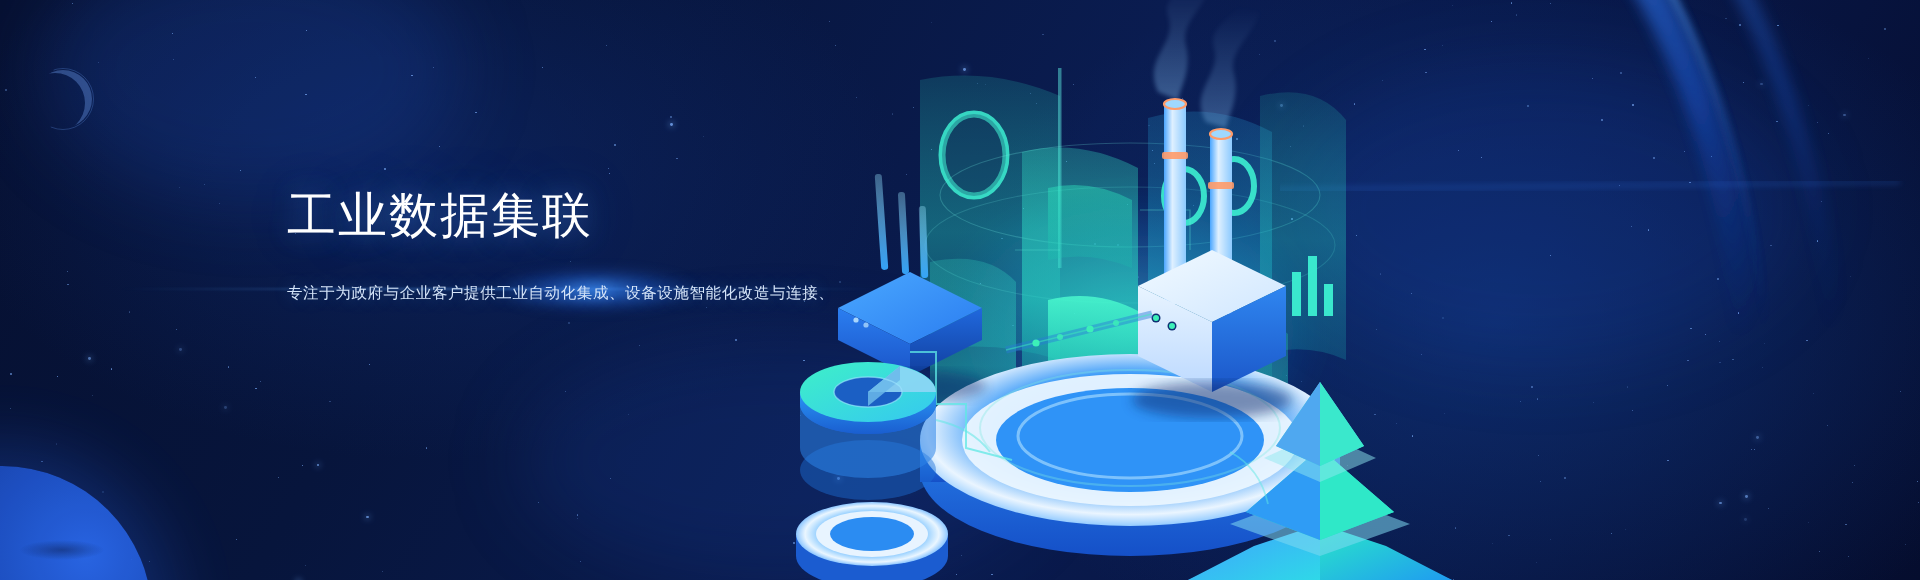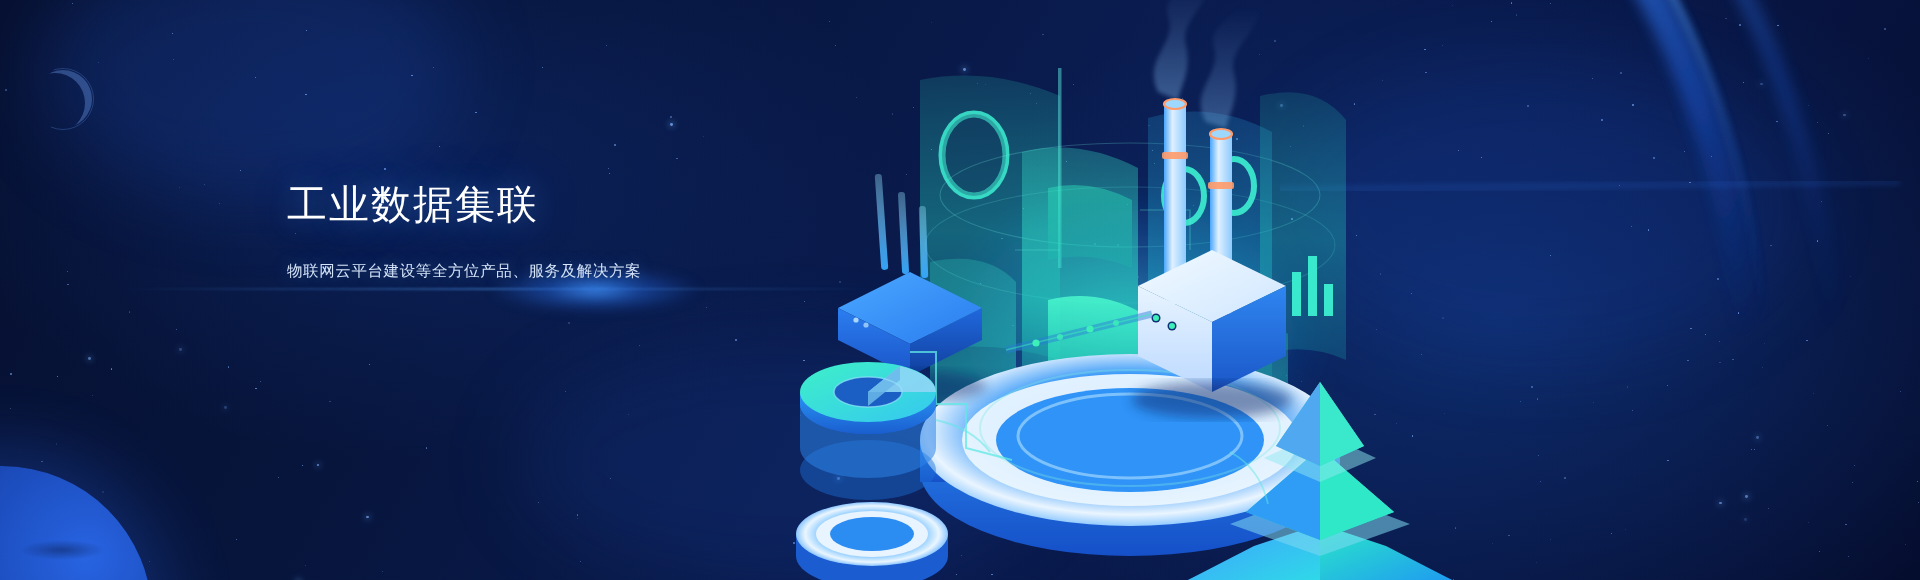--- a/index.html
+++ b/index.html
@@ -46,21 +46,21 @@
     content:"";position:absolute;inset:0;border-radius:50%;
     background:
       radial-gradient(ellipse 60px 14px at 70% 28%, rgba(10,25,70,.45),transparent 70%),
       radial-gradient(ellipse 80px 18px at 52% 58%, rgba(10,25,70,.40),transparent 70%),
       radial-gradient(ellipse 50px 12px at 80% 72%, rgba(10,25,70,.38),transparent 70%);
   }
 
   
   .copy{position:absolute;left:287px;top:152px;width:560px;z-index:7;}
   .headline{
-    color:#ffffff;font-size:40px;line-height:1.26;font-weight:400;letter-spacing:2px;
+    color:#ffffff;font-size:49px;line-height:1.26;font-weight:400;letter-spacing:2px;
     text-shadow:0 0 26px rgba(90,160,255,.45), 0 0 60px rgba(40,100,220,.30);
     white-space:nowrap;
   }
   .headline .ln{display:block;}
   .sub{
     margin-top:28px;color:#d5e4f8;font-size:15.5px;line-height:1.85;letter-spacing:.6px;
     text-shadow:0 0 16px rgba(60,130,230,.40);
   }
   .sub .ln{display:block;}
 
@@ -652,17 +652,17 @@
 
       <path d="M470 452 Q 500 468 508 504" stroke="#5fe8e4" stroke-width="1.8" fill="none" opacity=".5"></path>
     </svg>
   </div>
 
   <div class="copy">
     <h1 class="headline">
       <span class="ln">工业数据集联</span>
     </h1>
     <p class="sub">
-      <span class="ln">物联网云平台建设等全方位产品、服务及解决方案</span>
+      <span class="ln">专注于为政府与企业客户提供工业自动化集成、设备设施智能化改造与连接、</span>
     </p>
   </div>
 
 </div>
 
 </body></html>

